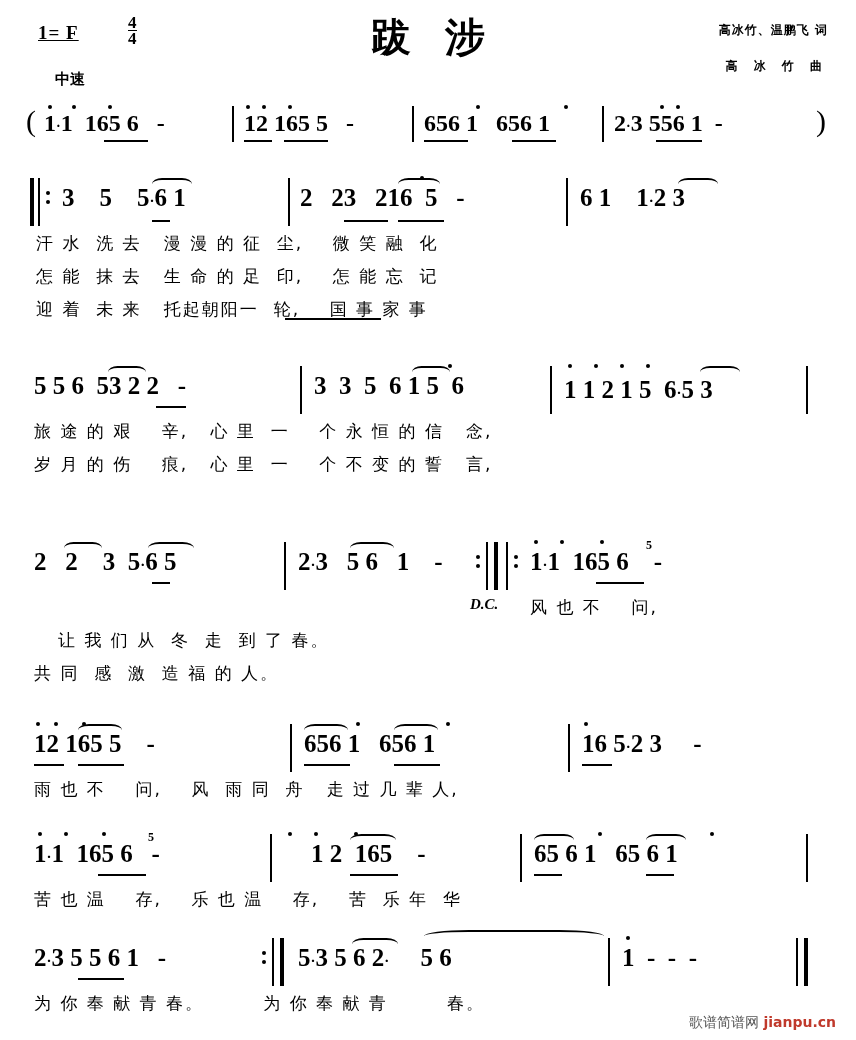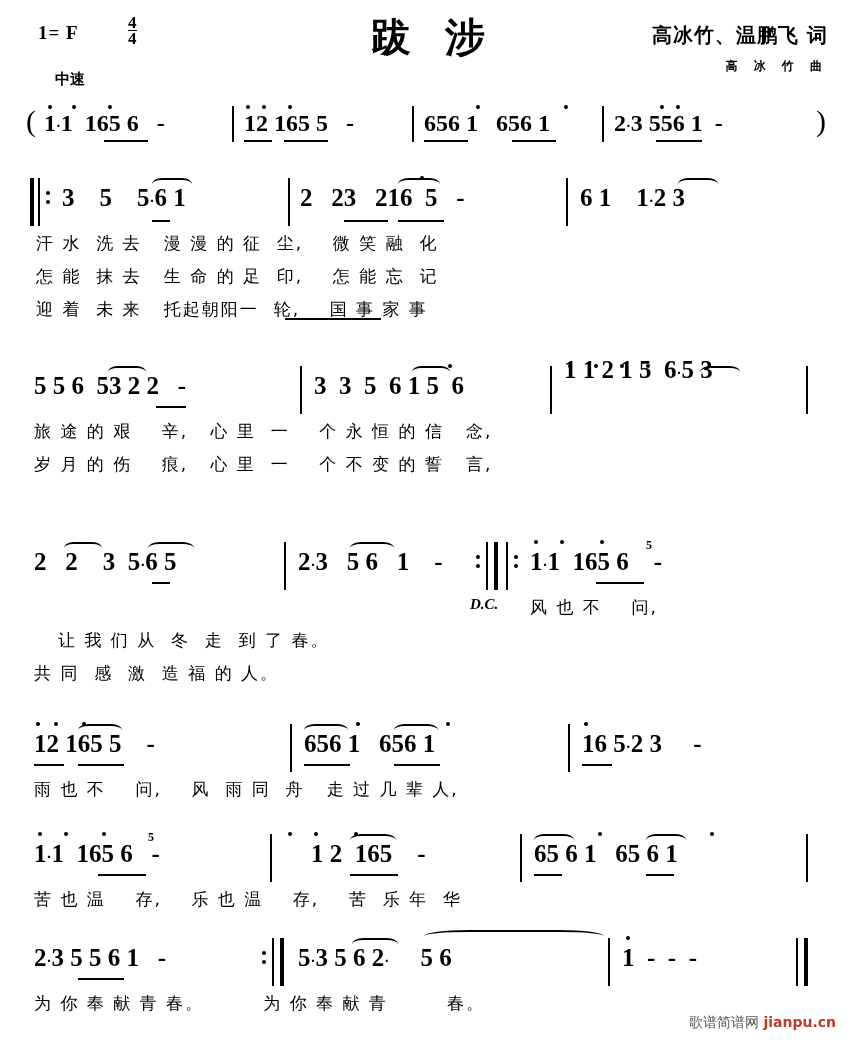--- a/index.html
+++ b/index.html
@@ -11,20 +11,21 @@
     position:relative;
     overflow:hidden;
   }
   .sheet{position:relative;width:856px;height:1040px;}
 
   
   .key-sig{
     position:absolute;left:38px;top:22px;
     font-size:19px;font-weight:bold;letter-spacing:1px;
     font-family:"Liberation Serif",serif;
+    text-decoration:underline;
   }
   .time-sig{
     position:absolute;left:128px;top:15px;
     font-size:17px;font-weight:bold;text-align:center;line-height:15px;
   }
   .time-sig .num{display:block;}
   .time-sig .den{display:block;border-top:1.6px solid #000;}
   .tempo{
     position:absolute;left:55px;top:70px;
     font-size:15px;font-weight:bold;
@@ -32,21 +33,21 @@
   }
   .title{
     position:absolute;left:0;top:10px;width:856px;
     text-align:center;
     font-size:40px;font-weight:bold;letter-spacing:34px;
     font-family:"DejaVu Sans",sans-serif;
     text-indent:34px;
   }
   .credit1{
     position:absolute;right:28px;top:22px;
-    font-size:20px;font-weight:bold;
+    font-size:12px;font-weight:bold;
     font-family:"DejaVu Sans",sans-serif;
     letter-spacing:1px;
   }
   .credit2{
     position:absolute;right:28px;top:58px;
     font-size:12px;font-weight:bold;
     font-family:"DejaVu Sans",sans-serif;
     letter-spacing:6px;
   }
 
@@ -166,21 +167,21 @@
   <div class="mus" style="left:34px;top:372px;">5 5 6  53 2 2   -</div>
   <div class="slur" style="left:108px;top:366px;width:38px;"></div>
   <div class="beam" style="left:156px;top:406px;width:30px;"></div>
 
   <div class="bar" style="left:300px;top:366px;height:48px;"></div>
   <div class="mus" style="left:314px;top:372px;">3  3  5  6 1 5  6</div>
   <div class="slur" style="left:412px;top:366px;width:38px;"></div>
   <div class="dotover" style="left:448px;top:364px;"></div>
 
   <div class="bar" style="left:550px;top:366px;height:48px;"></div>
-  <div class="mus" style="left:564px;top:356px;">1 1 2 1 5  6<span style="font-size:15px;">·</span>5 3</div>
+  <div class="mus" style="left:564px;top:376px;">1 1 2 1 5  6<span style="font-size:15px;">·</span>5 3</div>
   <div class="dotover" style="left:568px;top:364px;"></div>
   <div class="dotover" style="left:594px;top:364px;"></div>
   <div class="dotover" style="left:620px;top:364px;"></div>
   <div class="dotover" style="left:646px;top:364px;"></div>
   <div class="slur" style="left:700px;top:366px;width:40px;"></div>
   <div class="bar" style="left:806px;top:366px;height:48px;"></div>
 
   <div class="lyr" style="left:34px;top:420px;letter-spacing:2px;">旅 途 的 艰    辛,   心 里  一    个 永 恒 的 信   念,</div>
   <div class="lyr" style="left:34px;top:453px;letter-spacing:2px;">岁 月 的 伤    痕,   心 里  一    个 不 变 的 誓   言,</div>
 

